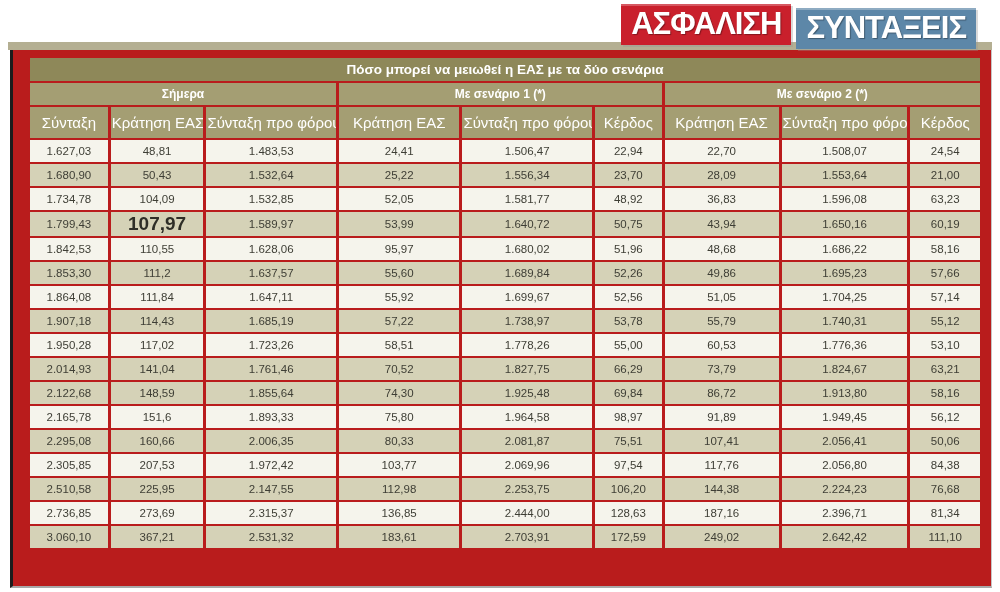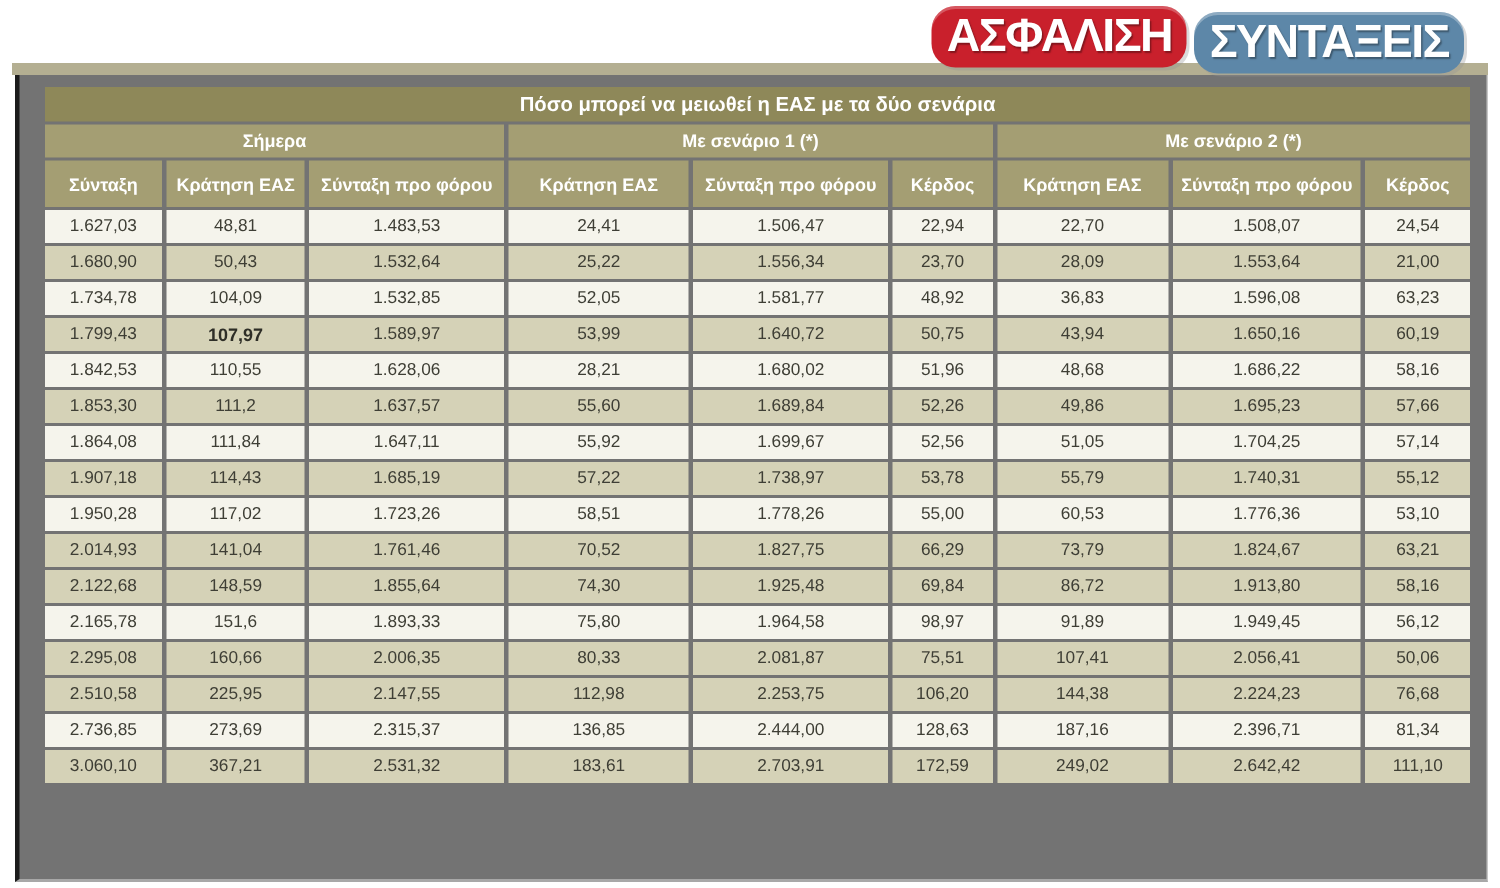--- a/index.html
+++ b/index.html
@@ -14,28 +14,27 @@
     background:var(--band,#b4af92);z-index:1;
   }
   .logo{
     position:absolute;top:4px;right:24px;z-index:2;display:flex;align-items:flex-start;gap:5px;
   }
   .logo-box{
     color:#fff;font-weight:bold;font-size:31px;line-height:38px;
     padding:1px 10px 2px 10px;letter-spacing:-1px;
     font-family:"Liberation Sans","DejaVu Sans",sans-serif;
     text-shadow:1px 1px 1px rgba(0,0,0,.35);
-    border-radius:16px;
   }
   .logo-red{background:var(--logo-red,#c9202c);box-shadow:inset 0 2px 0 rgba(255,255,255,.25), 2px 2px 0 rgba(150,150,150,.35);}
   .logo-blue{background:var(--logo-blue,#5d87a8);margin-top:4px;box-shadow:inset 0 2px 0 rgba(255,255,255,.3), 2px 2px 0 rgba(150,150,150,.35);text-align:center;}
   
   .frame{
     position:absolute;left:10px;top:50px;right:8px;bottom:4px;
-    background:#737373;
+    background:#b91c1c;
     border-left:3px solid #1c1c1c;
     border-bottom:2px solid #a8a8a8;
     border-right:1px solid #c6c6c6;
     z-index:0;
   }
   .table-wrap{padding:6px 8px 0 14px;}
   table{
     width:100%;
     border-collapse:separate;
     border-spacing:3px 2px;
@@ -48,28 +47,28 @@
   .t-title{
     background:var(--olive-dark,#8e8859);color:#fff;
     font-size:13.5px;font-weight:bold;height:21px;letter-spacing:0;
   }
   th.group{
     background:var(--olive-mid,#a49e73);color:#fff;
     font-size:12px;font-weight:bold;height:20px;
   }
   th.colhead{
     background:var(--olive-mid,#a49e73);color:#fff;
-    font-size:12px;font-weight:bold;height:29px;
+    font-size:15px;font-weight:normal;height:29px;
   }
   tbody td{
     font-size:11.5px;color:#3e3e35;height:20px;
   }
   tbody tr.odd td{background:var(--row-odd,#d5d2b7);}
   tbody tr.even td{background:var(--row-even,#f5f4ec);}
-  tbody td.em{font-weight:bold;font-size:12px;color:#2e2e27;}
+  tbody td.em{font-weight:bold;font-size:19px;color:#2e2e27;}
 </style>
 </head>
 <body style="--logo-red: #c9202c; --logo-blue: #5d87a8; --olive-dark: #8e8859; --olive-mid: #a49e73; --row-odd: #d5d2b7; --row-even: #f5f4ec; --band: #b4af92;">
 
 <div class="band"></div>
 
 <div class="logo">
   <span class="logo-box logo-red">ΑΣΦΑΛΙΣΗ</span>
   <span class="logo-box logo-blue">ΣΥΝΤΑΞΕΙΣ</span>
 </div>
@@ -151,21 +150,21 @@
             <td>1.640,72</td>
             <td>50,75</td>
             <td>43,94</td>
             <td>1.650,16</td>
             <td>60,19</td>
           </tr>
           <tr class="even">
             <td>1.842,53</td>
             <td>110,55</td>
             <td>1.628,06</td>
-            <td>28,21</td>
+            <td>95,97</td>
             <td>1.680,02</td>
             <td>51,96</td>
             <td>48,68</td>
             <td>1.686,22</td>
             <td>58,16</td>
           </tr>
           <tr class="odd">
             <td>1.853,30</td>
             <td>111,2</td>
             <td>1.637,57</td>
@@ -246,20 +245,31 @@
             <td>2.295,08</td>
             <td>160,66</td>
             <td>2.006,35</td>
             <td>80,33</td>
             <td>2.081,87</td>
             <td>75,51</td>
             <td>107,41</td>
             <td>2.056,41</td>
             <td>50,06</td>
           </tr>
+          <tr class="even">
+            <td>2.305,85</td>
+            <td>207,53</td>
+            <td>1.972,42</td>
+            <td>103,77</td>
+            <td>2.069,96</td>
+            <td>97,54</td>
+            <td>117,76</td>
+            <td>2.056,80</td>
+            <td>84,38</td>
+          </tr>
           <tr class="odd">
             <td>2.510,58</td>
             <td>225,95</td>
             <td>2.147,55</td>
             <td>112,98</td>
             <td>2.253,75</td>
             <td>106,20</td>
             <td>144,38</td>
             <td>2.224,23</td>
             <td>76,68</td>

